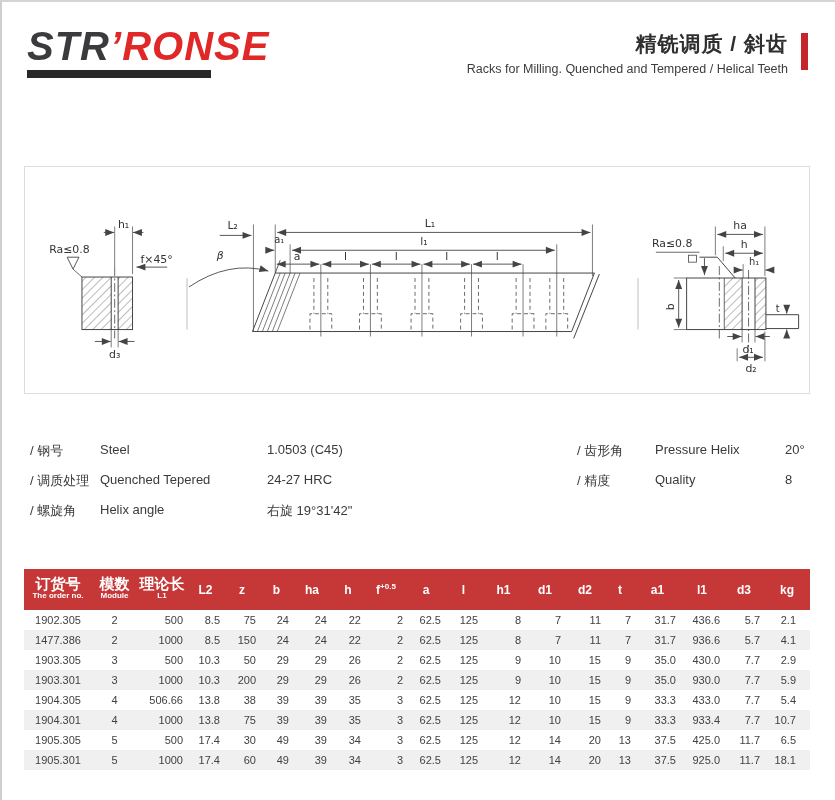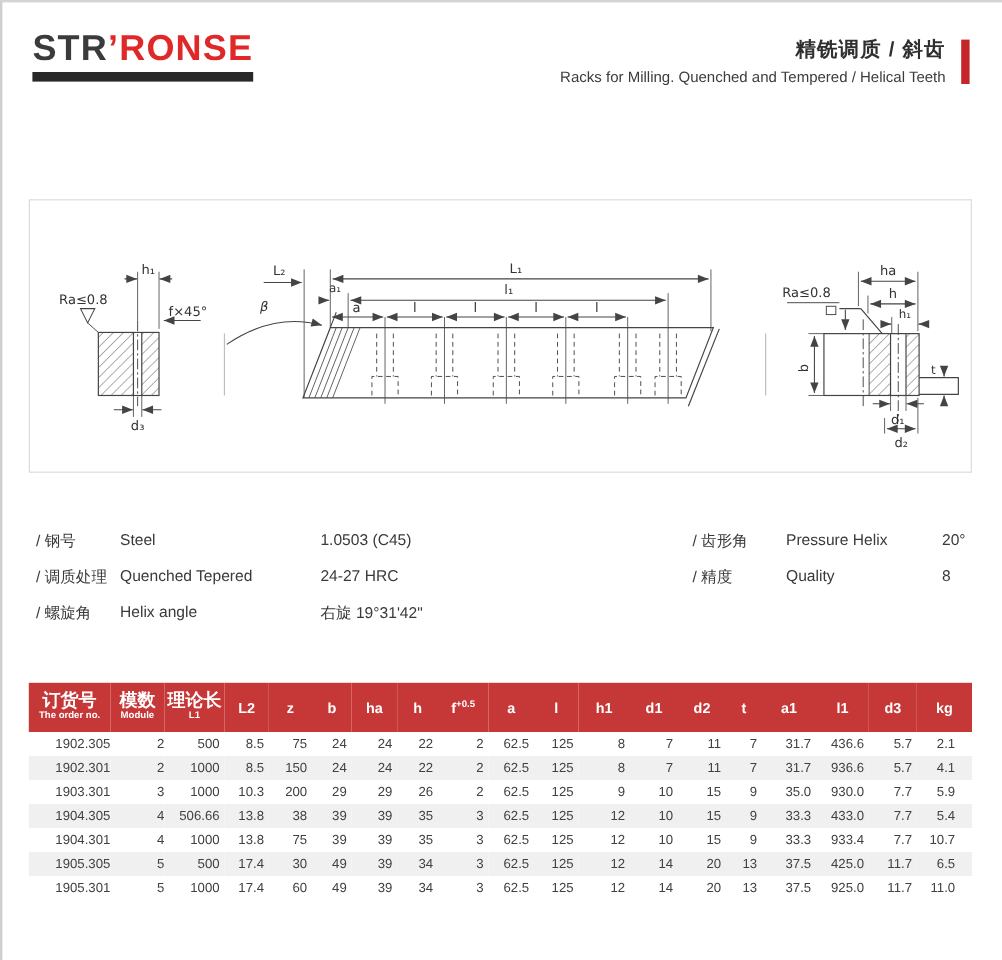--- a/index.html
+++ b/index.html
@@ -8,46 +8,46 @@
   body{
     background:#fff;
     font-family:"Liberation Sans",sans-serif;
     position:relative;
     border-left:2px solid #cfcfcf;
     border-top:2px solid #d4d4d4;
     overflow:hidden;
   }
   
   .logo{position:absolute;left:25px;top:24px}
-  .logo-text{font-size:30px;font-weight:bold;letter-spacing:1px;color:#3b3b3d;line-height:1;white-space:nowrap}
+  .logo-text{font-size:40px;font-weight:bold;font-style:italic;letter-spacing:1px;color:#3b3b3d;line-height:1;white-space:nowrap}
   .logo-red{color:#e02829}
   .logo-bar{width:184px;height:8px;background:#282828;margin-top:4px}
   .title-block{position:absolute;right:47px;top:28px;text-align:right}
-  .title-zh{font-size:17px;font-weight:bold;color:#2f2f2f;letter-spacing:1px}
+  .title-zh{font-size:21px;font-weight:bold;color:#2f2f2f;letter-spacing:1px}
   .title-en{font-size:12.5px;color:#3c3c3c;margin-top:4px}
   .red-bar{position:absolute;left:799px;top:31px;width:7px;height:37px;background:#c5262b}
   
   .drawing-box{position:absolute;left:22px;top:164px;width:786px;height:228px;border:1px solid #dcdcdc;background:#fff}
   .drawing-box svg{display:block;width:100%;height:100%}
   .dwg-text{font-family:"DejaVu Sans",sans-serif;font-size:11px;fill:#333}
   .dwg-small{font-size:10px}
   
   .spec-row{position:absolute;left:0;width:835px;height:18px;font-size:13px;color:#3a3a3a}
   .spec-row span{position:absolute;white-space:nowrap}
   .sL-zh{left:28px}.sL-en{left:98px}.sL-val{left:265px}
   .sR-zh{left:575px}.sR-en{left:653px}.sR-val{left:783px}
   
   .table-wrap{position:absolute;left:22px;top:567px;width:786px}
   table{border-collapse:collapse;width:786px;table-layout:fixed}
   thead th{background:#c63737;color:#fff;height:41px;vertical-align:middle;font-weight:bold;font-size:12px;text-align:center;padding:0;white-space:nowrap}
   thead th .th-zh{font-size:15px;line-height:12px}
   thead th .th-en{font-size:8px;font-weight:bold;line-height:10px;margin-top:1px}
   thead th sup{font-size:8px;vertical-align:super}
   tbody td{height:20px;font-size:11px;color:#414141;text-align:right;padding:0 4px 0 0;white-space:nowrap}
-  tbody td:nth-child(1),tbody td:nth-child(2){padding:0}
+  tbody td:nth-child(1),tbody td:nth-child(2){text-align:center;padding:0}
   tbody td:last-child{padding-right:14px}
   tbody tr:nth-child(even){background:#f0f0f1}
 </style>
 </head>
 <body>
 
 <header>
   <div class="logo">
     <div class="logo-text"><span>STR</span><span class="logo-red">’</span><span class="logo-red">RONSE</span></div>
     <div class="logo-bar"></div>
@@ -322,41 +322,62 @@
           <td>8</td>
           <td>7</td>
           <td>11</td>
           <td>7</td>
           <td>31.7</td>
           <td>436.6</td>
           <td>5.7</td>
           <td>2.1</td>
         </tr>
         <tr>
-          <td>1902.301</td>
+          <td>1477.386</td>
           <td>2</td>
           <td>1000</td>
           <td>8.5</td>
           <td>150</td>
           <td>24</td>
           <td>24</td>
           <td>22</td>
           <td>2</td>
           <td>62.5</td>
           <td>125</td>
           <td>8</td>
           <td>7</td>
           <td>11</td>
           <td>7</td>
           <td>31.7</td>
           <td>936.6</td>
           <td>5.7</td>
           <td>4.1</td>
         </tr>
         <tr>
+          <td>1903.305</td>
+          <td>3</td>
+          <td>500</td>
+          <td>10.3</td>
+          <td>50</td>
+          <td>29</td>
+          <td>29</td>
+          <td>26</td>
+          <td>2</td>
+          <td>62.5</td>
+          <td>125</td>
+          <td>9</td>
+          <td>10</td>
+          <td>15</td>
+          <td>9</td>
+          <td>35.0</td>
+          <td>430.0</td>
+          <td>7.7</td>
+          <td>2.9</td>
+        </tr>
+        <tr>
           <td>1903.301</td>
           <td>3</td>
           <td>1000</td>
           <td>10.3</td>
           <td>200</td>
           <td>29</td>
           <td>29</td>
           <td>26</td>
           <td>2</td>
           <td>62.5</td>
@@ -445,17 +466,17 @@
           <td>3</td>
           <td>62.5</td>
           <td>125</td>
           <td>12</td>
           <td>14</td>
           <td>20</td>
           <td>13</td>
           <td>37.5</td>
           <td>925.0</td>
           <td>11.7</td>
-          <td>11.0</td>
+          <td>18.1</td>
         </tr>
       </tbody>
   </table>
 </section>
 
 </body></html>

